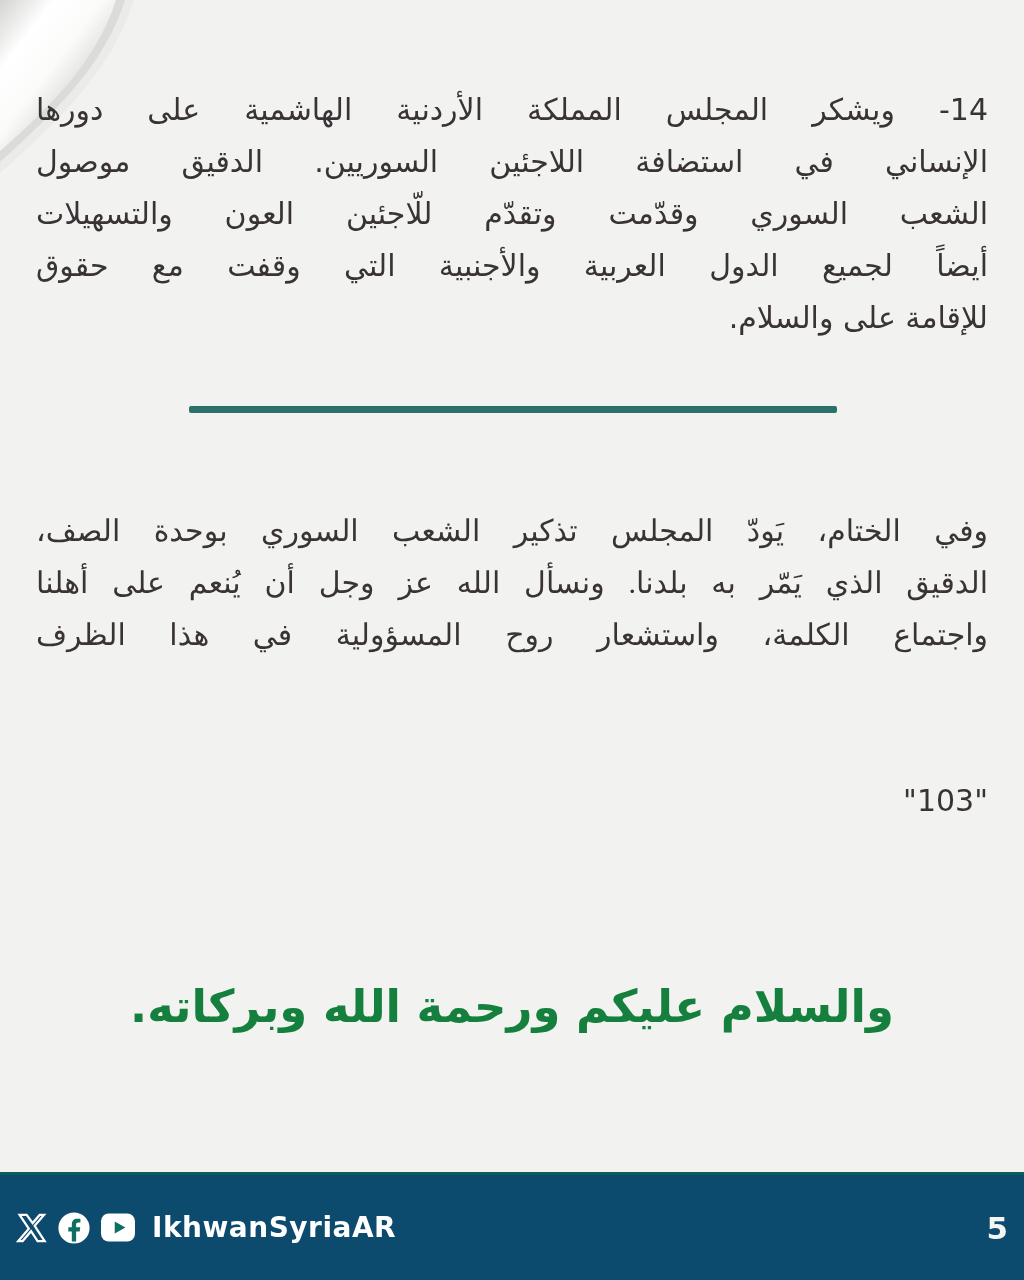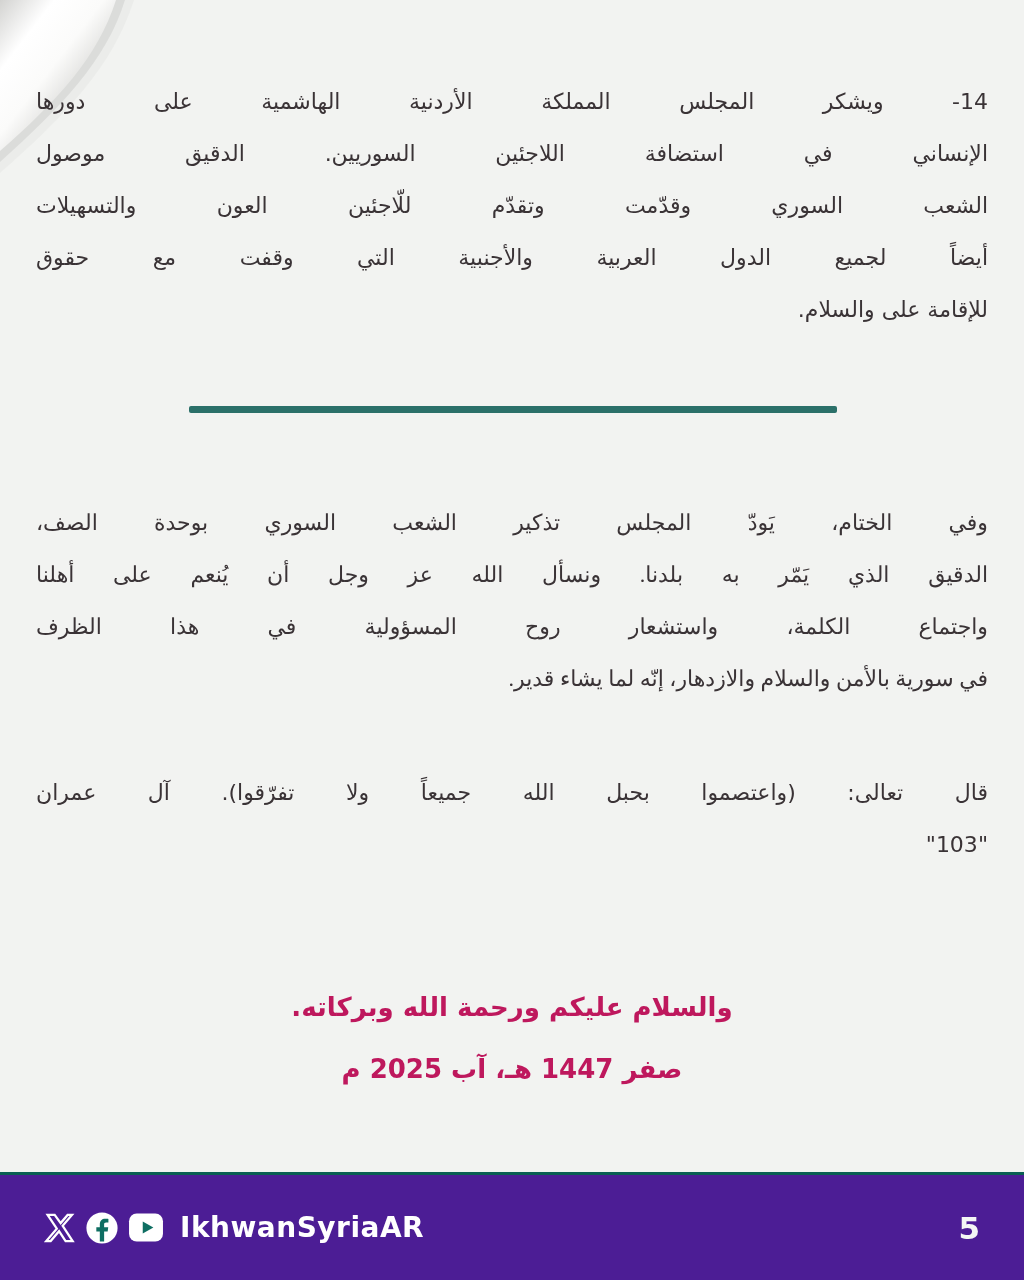--- a/index.html
+++ b/index.html
@@ -24,22 +24,23 @@
     width: 185px; height: 185px;
     pointer-events: none;
   }
 
   
   .para {
     position: absolute;
     left: 36px; right: 36px;
     direction: rtl;
     color: #3a3336;
-    font-size: 22px;
+    font-size: 30px;
     line-height: 52px;
+    margin-top: 8px;
   }
   .jl {               
     white-space: nowrap;
     text-align: justify;
     text-align-last: justify;
   }
   .rl {               
     white-space: nowrap;
     text-align: right;
   }
@@ -54,37 +55,37 @@
     background: #2b7069;
     border-radius: 2px;
   }
 
   
   .salutation {
     position: absolute;
     top: 976px; left: 0; right: 0;
     direction: rtl;
     text-align: center;
-    color: #be185d;
+    color: #15803d;
     font-weight: bold;
-    font-size: 26px;
+    font-size: 45px;
     line-height: 62px;
   }
 
   
   .footer {
     position: absolute;
     top: 1172px; left: 0; right: 0;
     height: 108px;
-    background: #4c1d95;
+    background: #0c4a6e;
     border-top: 3px solid #0a5e53;
     display: flex;
     align-items: center;
     justify-content: space-between;
-    padding: 0 44px;
+    padding: 0 16px;
   }
   .social {
     display: flex;
     align-items: center;
     gap: 9px;
   }
   .social svg { display: block; }
   .handle {
     color: #ffffff;
     font-size: 28px;
@@ -124,31 +125,28 @@
     <div class="jl">أيضاً لجميع الدول العربية والأجنبية التي وقفت مع حقوق</div>
     <div class="rl">للإقامة على والسلام.</div>
   </div>
 
   <div class="divider"></div>
 
   <div class="para p2">
     <div class="jl">وفي الختام، يَودّ المجلس تذكير الشعب السوري بوحدة الصف،</div>
     <div class="jl">الدقيق الذي يَمّر به بلدنا. ونسأل الله عز وجل أن يُنعم على أهلنا</div>
     <div class="jl">واجتماع الكلمة، واستشعار روح المسؤولية في هذا الظرف</div>
-    <div class="rl">في سورية بالأمن والسلام والازدهار، إنّه لما يشاء قدير.</div>
   </div>
 
   <div class="para p3">
-    <div class="jl">قال تعالى: (واعتصموا بحبل الله جميعاً ولا تفرّقوا). آل عمران</div>
     <div class="rl">"103"</div>
   </div>
 
   <div class="salutation">
     <div>والسلام عليكم ورحمة الله وبركاته.</div>
-    <div>صفر 1447 هـ، آب 2025 م</div>
   </div>
 
   <div class="footer">
     <div class="social">
       <svg width="32" height="32" viewBox="0 0 24 24">
         <path d="M2.7 2.2h5.3l4.5 6.1 5.2-6.1h3.3l-7 8.2 7.5 11.4h-5.3l-4.9-7.4-6.3 7.4H1.7l7.9-9.3L2.7 2.2z" fill="none" stroke="#ffffff" stroke-width="1.7"></path>
       </svg>
       <svg width="34" height="34" viewBox="0 0 24 24">
         <circle cx="12" cy="12" r="11" fill="#ffffff"></circle>
         <path d="M13.5 21.5v-7.1h2.5l.4-2.9h-2.9V9.6c0-.85.25-1.43 1.47-1.43h1.55V5.56c-.27-.04-1.19-.12-2.27-.12-2.25 0-3.79 1.37-3.79 3.9v2.16H8v2.9h2.46v7.1h3.04z" fill="#0e6e62"></path>

